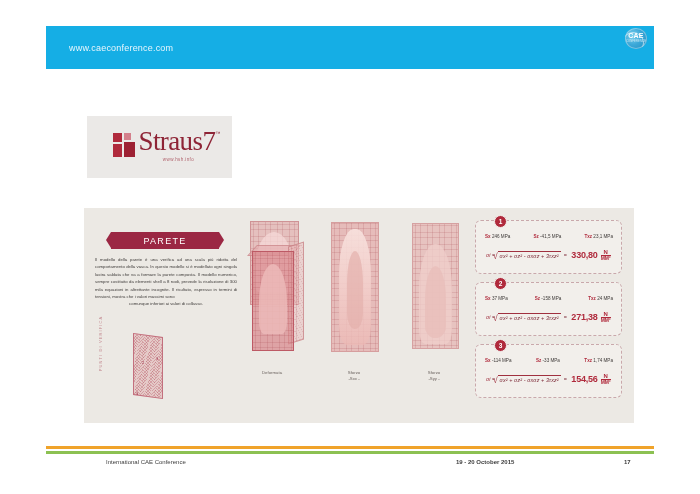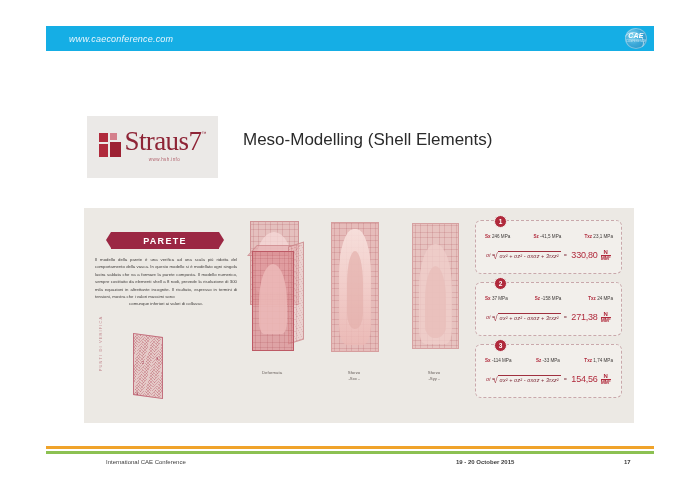--- a/index.html
+++ b/index.html
@@ -9,23 +9,23 @@
     font-family:"Liberation Sans", sans-serif;
     position:relative;
   }
   .slide{
     position:absolute;left:0;top:0;width:700px;height:494px;
     background:#ffffff;
   }
 
   
   .header-bar{
-    position:absolute;left:46px;top:26px;width:608px;height:25px;
+    position:absolute;left:46px;top:26px;width:608px;height:43px;
     background:#15aee5;
-    display:flex;align-items:center;font-style:italic;
+    display:flex;align-items:center;
   }
   .header-url{
     margin-left:23px;
     color:#e8f6fd;font-size:9px;letter-spacing:.2px;
     font-family:"Liberation Sans", sans-serif;
   }
   .cae-logo{
     position:absolute;right:7px;top:2px;width:22px;height:21px;
     border-radius:50%;
     background:radial-gradient(circle at 35% 38%, #7fd3ef 0%, #3ca8d8 45%, #1f8cc0 100%);
@@ -51,21 +51,21 @@
     color:#29a8e0;font-size:25px;font-weight:normal;
     letter-spacing:-0.2px;
     font-family:"Liberation Sans", sans-serif;
     white-space:nowrap;
   }
 
   
   .straus-box{
     position:absolute;left:87px;top:116px;width:131px;height:62px;
     background:#ebe9e7;
-    display:flex;align-items:center;justify-content:center;
+    display:flex;align-items:center;justify-content:center;padding-left:14px;
   }
   .straus-inner{position:relative;width:118px;height:46px;}
   .straus-mark{
     position:absolute;left:5px;top:9px;width:24px;height:24px;
   }
   .sq{position:absolute;background:#b02a3c;}
   .sq.a{left:0;top:0;width:9px;height:9px;}
   .sq.b{left:11px;top:0;width:7px;height:7px;background:#d4808c;}
   .sq.c{left:0;top:11px;width:9px;height:13px;}
   .sq.d{left:11px;top:9px;width:11px;height:15px;background:#9d2133;}
@@ -94,21 +94,21 @@
   
   .figure-panel{
     position:absolute;left:84px;top:208px;width:550px;height:215px;
     background:#ece9e4;
   }
 
   
   .parete-banner{
     position:absolute;left:27px;top:24px;width:108px;height:17px;
     background:#9b2743;
-    color:#ffffff;font-size:9px;font-weight:bold;letter-spacing:1.3px;
+    color:#ffffff;font-size:9px;font-weight:normal;letter-spacing:1.3px;
     display:flex;align-items:center;justify-content:center;
   }
   .parete-banner::before,
   .parete-banner::after{content:"";position:absolute;top:0;
     border-style:solid;border-color:transparent;}
   .parete-banner::before{left:-5px;border-width:8.5px 5px 8.5px 0;border-right-color:#9b2743;}
   .parete-banner::after{right:-5px;border-width:8.5px 0 8.5px 5px;border-left-color:#9b2743;}
 
   .parete-text{
     position:absolute;left:11px;top:48px;width:142px;
@@ -258,21 +258,21 @@
     display:inline-flex;align-items:center;
     border-top:0.7px solid #a0303f;
     padding:1px 2px 0 2px;margin-left:1px;
     position:relative;font-style:italic;letter-spacing:.1px;
   }
   .res-formula .radical::before{
     content:"√";position:absolute;left:-4.5px;top:-1.5px;
     font-size:8.5px;font-style:normal;color:#a0303f;
   }
   .res-formula .val{
-    color:#b02a3c;font-weight:normal;font-size:9px;
+    color:#b02a3c;font-weight:bold;font-size:9px;
     margin-left:3px;letter-spacing:-.2px;
   }
   .res-formula .unit{
     display:inline-block;margin-left:3px;text-align:center;
     color:#b02a3c;font-weight:bold;line-height:1;
   }
   .res-formula .unit .num{display:block;font-size:6px;}
   .res-formula .unit .den{display:block;font-size:5px;border-top:0.7px solid #b02a3c;padding-top:.3px;}
 
   
@@ -312,21 +312,20 @@
           <span class="sq b"></span>
         <span class="sq c"></span>
           <span class="sq d"></span>
       </div>
       <div class="straus-word">Straus7</div>
       <div class="straus-tm">™</div>
       <div class="straus-url">www.hsh.info</div>
     </div>
   </div>
 
-  <div class="subtitle">Meso-Modelling (Shell Elements)</div>
 
   <div class="figure-panel">
 
     <div class="parete-banner">PARETE</div>
 
     <div class="parete-text">
       <span>Il modello della parete è una verifica ad una scala più ridotta del comportamento della vasca. In questo modello si è modellato ogni singola lastra saldata che va a formare la parete composta. Il modello numerico, sempre costituito da elementi shell a 8 nodi, prevede la risoluzione di 300 mila equazioni in altrettante incognite. Il risultato, espresso in termini di tensioni, mostra che i valori massimi sono</span>
       <span class="last-line">comunque inferiori ai valori di collasso.</span>
     </div>
 

